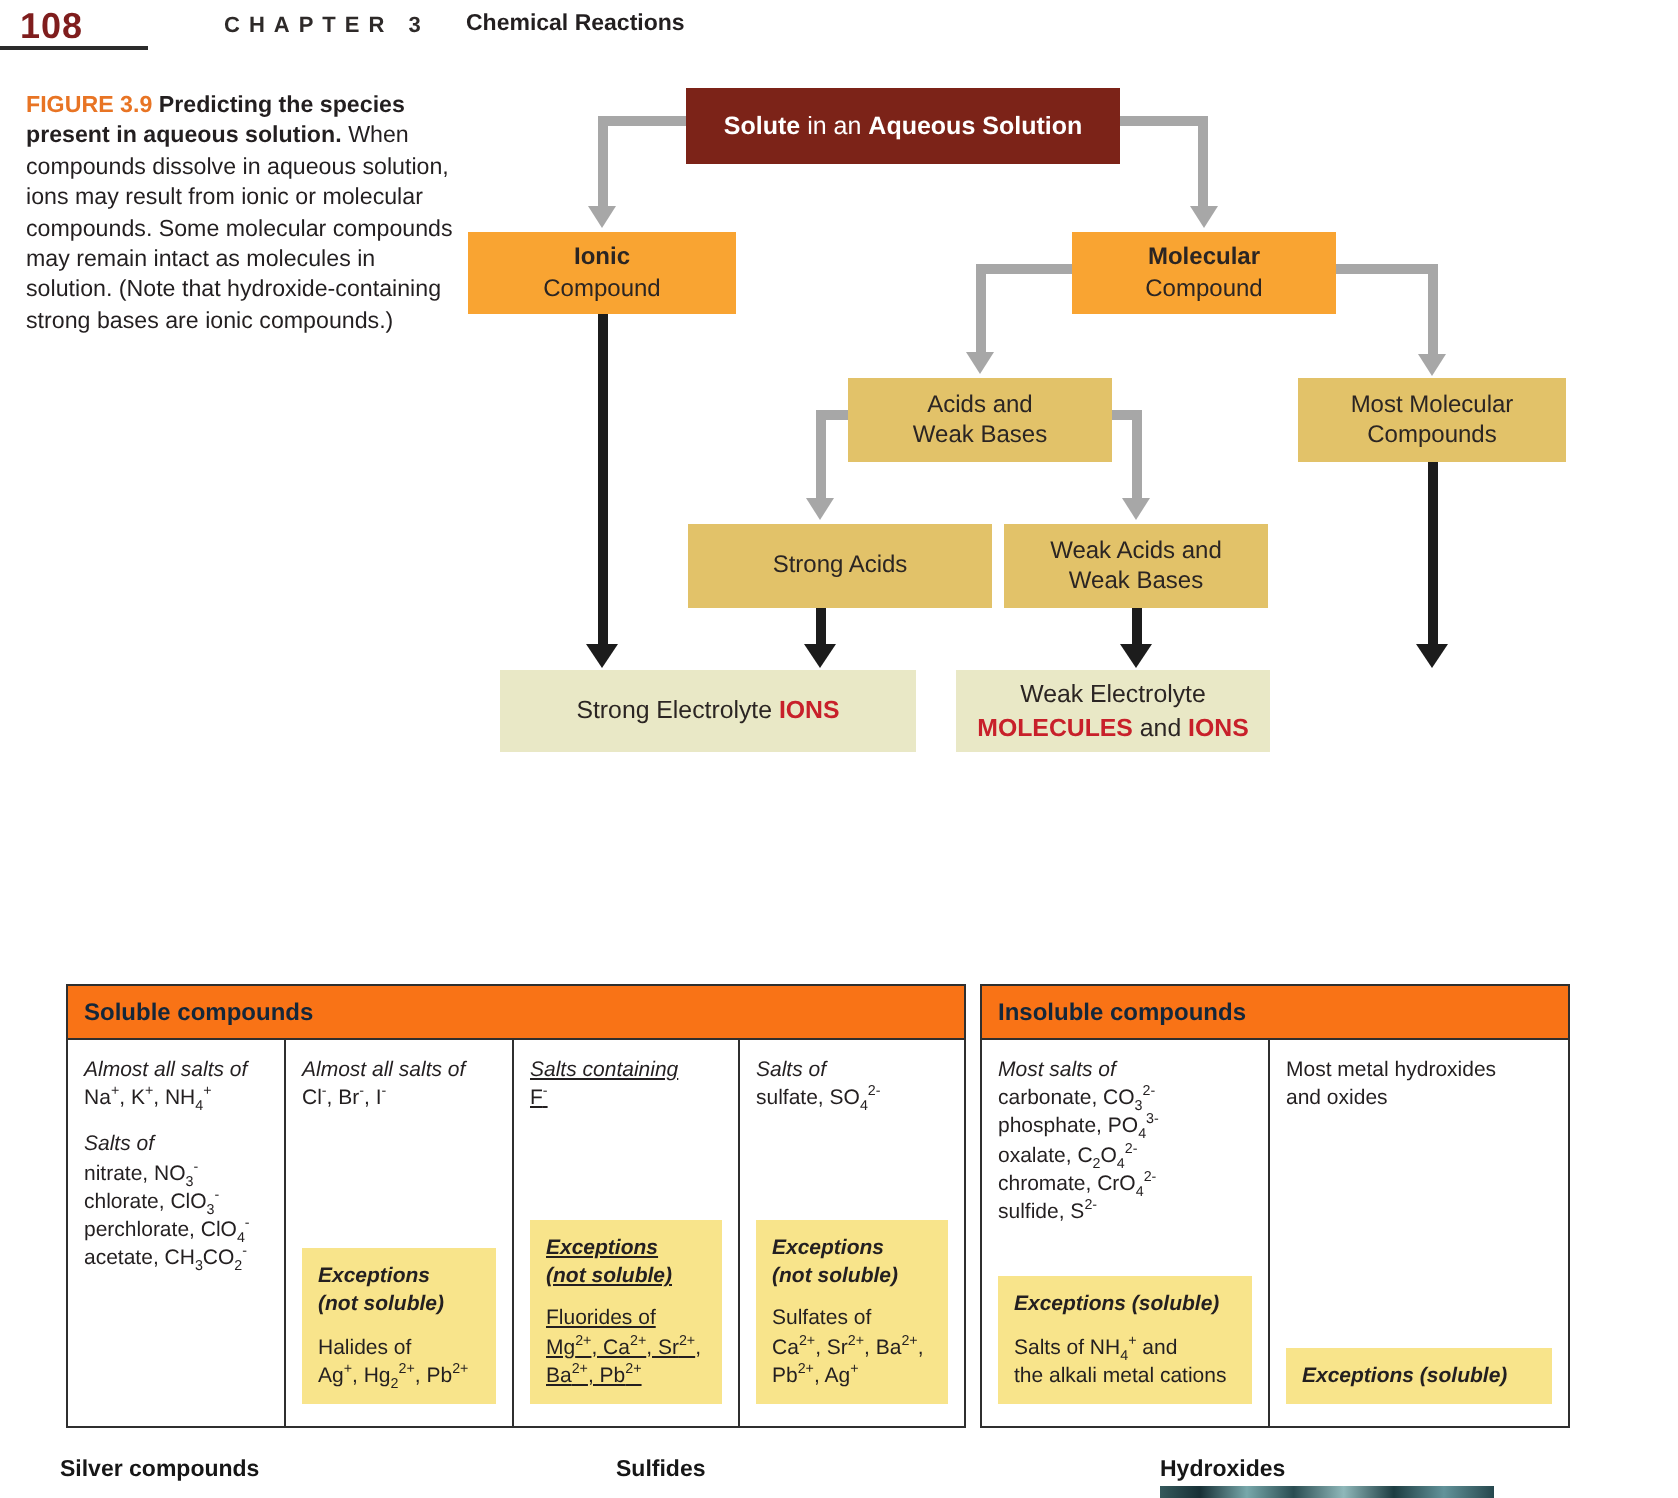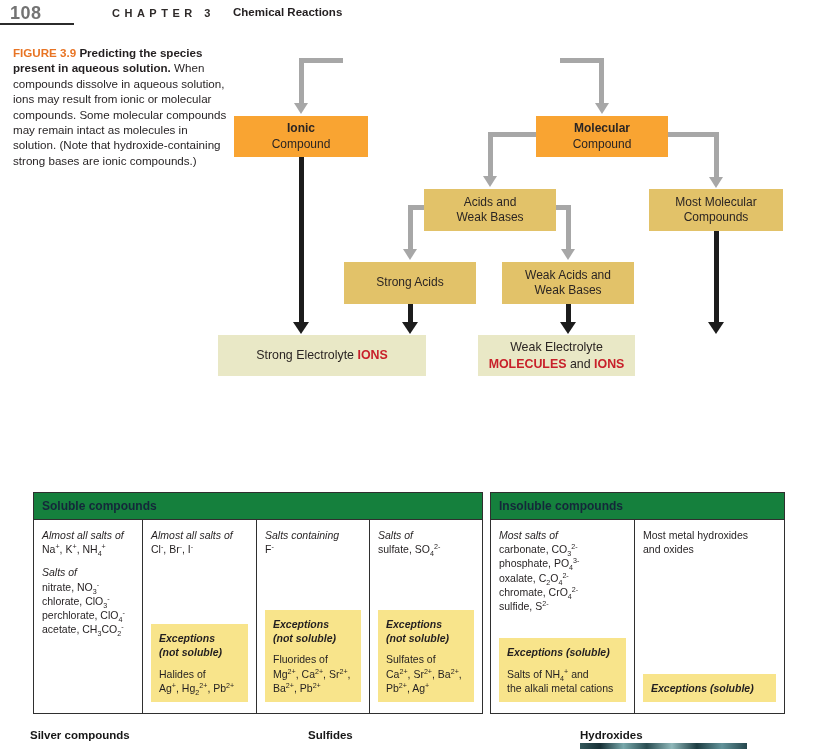--- a/index.html
+++ b/index.html
@@ -2,21 +2,21 @@
 <html><head>
 <meta charset="utf-8">
 <style>
   * { margin:0; padding:0; box-sizing:border-box; }
   body { background:#fff; }
   .page { position:relative; width:839px; height:749px; background:#ffffff;
           font-family:"Liberation Sans", sans-serif; color:#231f20; overflow:hidden; }
 
   
   .hdr-num { position:absolute; left:10px; top:3px; font-size:18px; font-weight:bold;
-             color:#737373; letter-spacing:.5px; }
+             color:#7f1d1d; letter-spacing:.5px; }
   .hdr-rule { position:absolute; left:0; top:23px; width:74px; height:2px; background:#2b2b2b; }
   .hdr-chapter { position:absolute; left:112px; top:7px; font-size:11px; font-weight:bold;
                  letter-spacing:4.5px; color:#2e2a29; }
   .hdr-title { position:absolute; left:233px; top:6px; font-size:11.5px; font-weight:bold; }
 
   
   .caption { position:absolute; left:13px; top:45px; width:221px;
              font-size:11.6px; line-height:1.33; }
   .cap-label { color:#e87424; font-weight:bold; }
   .cap-title { font-weight:bold; }
@@ -38,21 +38,21 @@
                 border-left:7px solid transparent; border-right:7px solid transparent;
                 border-top:11px solid #a7a7a7; }
   .v-black { position:absolute; width:5px; background:#1c1c1c; }
   .arrow-black { position:absolute; width:0; height:0;
                  border-left:8px solid transparent; border-right:8px solid transparent;
                  border-top:12px solid #1c1c1c; }
 
   
   .tbl { position:absolute; border:1.6px solid #2f2f2f; display:flex; flex-direction:column;
          background:#fff; }
-  .tbl-head { height:27px; background:#15803d; border-bottom:1.6px solid #2f2f2f;
+  .tbl-head { height:27px; background:#f97316; border-bottom:1.6px solid #2f2f2f;
               display:flex; align-items:center; padding-left:8px;
               font-weight:bold; font-size:12px; color:#14273a; }
   .tbl-body { flex:1; display:flex; }
   .col { display:flex; flex-direction:column; padding:8px 5px 6px 8px;
          font-size:10.5px; line-height:1.35; }
   .col + .col { border-left:1.6px solid #2f2f2f; }
   .line { white-space:nowrap; }
   .it { font-style:italic; }
   .gap { height:9px; }
   sup, sub { font-size:0.68em; line-height:0; }
@@ -105,20 +105,23 @@
 
   <div class="v-black" style="left:299px; top:156px; height:167px;"></div>
   <div class="arrow-black" style="left:293px; top:322px;"></div>
   <div class="v-black" style="left:408px; top:303px; height:20px;"></div>
   <div class="arrow-black" style="left:402px; top:322px;"></div>
   <div class="v-black" style="left:566px; top:303px; height:20px;"></div>
   <div class="arrow-black" style="left:560px; top:322px;"></div>
   <div class="v-black" style="left:714px; top:230px; height:93px;"></div>
   <div class="arrow-black" style="left:708px; top:322px;"></div>
 
+  <div class="node maroon" style="left:343px; top:44px; width:217px; height:38px;">
+    <div><span class="b">Solute</span> <span>in an</span> <span class="b">Aqueous Solution</span></div>
+  </div>
 
   <div class="node orange" style="left:234px; top:116px; width:134px; height:41px;">
     <div class="b">Ionic</div>
     <div>Compound</div>
   </div>
 
   <div class="node orange" style="left:536px; top:116px; width:132px; height:41px;">
     <div class="b">Molecular</div>
     <div>Compound</div>
   </div>
@@ -126,30 +129,30 @@
   <div class="node tan" style="left:424px; top:189px; width:132px; height:42px;">
     <div>Acids and</div>
     <div>Weak Bases</div>
   </div>
 
   <div class="node tan" style="left:649px; top:189px; width:134px; height:42px;">
     <div>Most Molecular</div>
     <div>Compounds</div>
   </div>
 
-  <div class="node tan" style="left:344px; top:262px; width:132px; height:42px;justify-content:center;">
+  <div class="node tan" style="left:344px; top:262px; width:152px; height:42px;justify-content:center;">
     <div>Strong Acids</div>
   </div>
 
   <div class="node tan" style="left:502px; top:262px; width:132px; height:42px;">
     <div>Weak Acids and</div>
     <div>Weak Bases</div>
   </div>
 
-  <div class="node pale" style="left:218px; top:335px; width:208px; height:41px;">
+  <div class="node pale" style="left:250px; top:335px; width:208px; height:41px;">
     <div><span>Strong Electrolyte</span> <span class="red">IONS</span></div>
   </div>
 
   <div class="node pale" style="left:478px; top:335px; width:157px; height:41px;">
     <div>Weak Electrolyte</div>
     <div><span class="red">MOLECULES</span> <span>and</span> <span class="red">IONS</span></div>
   </div>
 
 
   <div class="tbl" style="left:33px; top:492px; width:450px; height:222px;">
@@ -176,21 +179,21 @@
           <div class="exc-title">
               <div class="line">Exceptions</div>
               <div class="line">(not soluble)</div>
             </div>
           <div class="exc-body">
               <div class="line">Halides of</div>
               <div class="line">Ag<sup>+</sup>, Hg<sub>2</sub><sup>2+</sup>, Pb<sup>2+</sup></div>
             </div>
         </div>
       </div>
-      <div class="col" style="width:113px;">
+      <div class="col" style="width:113px;text-decoration:underline;">
         <div>
             <div class="line it">Salts containing</div>
             <div class="line">F<sup>-</sup></div>
           </div>
         <div class="exc">
           <div class="exc-title">
               <div class="line">Exceptions</div>
               <div class="line">(not soluble)</div>
             </div>
           <div class="exc-body">

